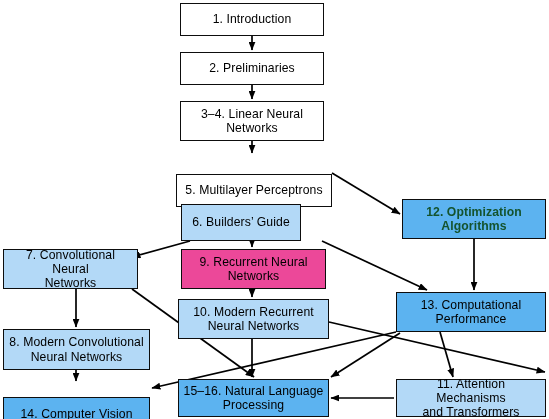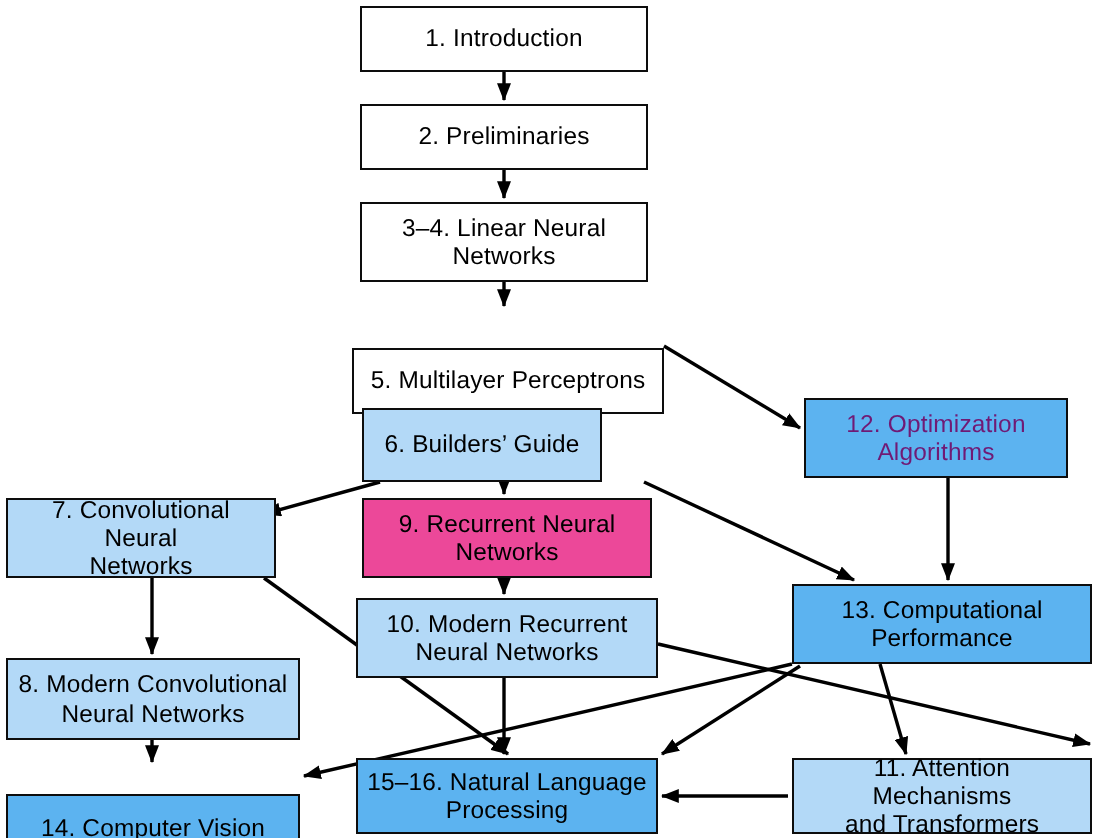--- a/index.html
+++ b/index.html
@@ -105,21 +105,21 @@
 Networks</span>
       </div>
       <div class="node" style="left: 178px; top: 299px; width: 151px; height: 40px; background: rgb(179, 217, 247); border-color: rgb(13, 13, 13); color: rgb(0, 0, 0);">
         <span class="node-label">10. Modern Recurrent
 Neural Networks</span>
       </div>
       <div class="node" style="left: 396px; top: 379px; width: 150px; height: 38px; background: rgb(179, 217, 247); border-color: rgb(13, 13, 13); color: rgb(0, 0, 0);">
         <span class="node-label">11. Attention Mechanisms
 and Transformers</span>
       </div>
-      <div class="node" style="left: 402px; top: 199px; width: 132px; height: 40px; background: rgb(92, 179, 240); border-color: rgb(13, 13, 13); color: #701a75;">
+      <div class="node" style="left: 402px; top: 199px; width: 144px; height: 40px; background: rgb(92, 179, 240); border-color: rgb(13, 13, 13); color: #14532d; font-weight: bold;">
         <span class="node-label">12. Optimization
 Algorithms</span>
       </div>
       <div class="node" style="left: 396px; top: 292px; width: 150px; height: 40px; background: rgb(92, 179, 240); border-color: rgb(13, 13, 13); color: rgb(0, 0, 0); align-items: center;">
         <span class="node-label">13. Computational
 Performance</span>
       </div>
       <div class="node" style="left: 3px; top: 397px; width: 147px; height: 34px; background: rgb(92, 179, 240); border-color: rgb(13, 13, 13); color: rgb(0, 0, 0);">
         <span class="node-label">14. Computer Vision</span>
       </div>

